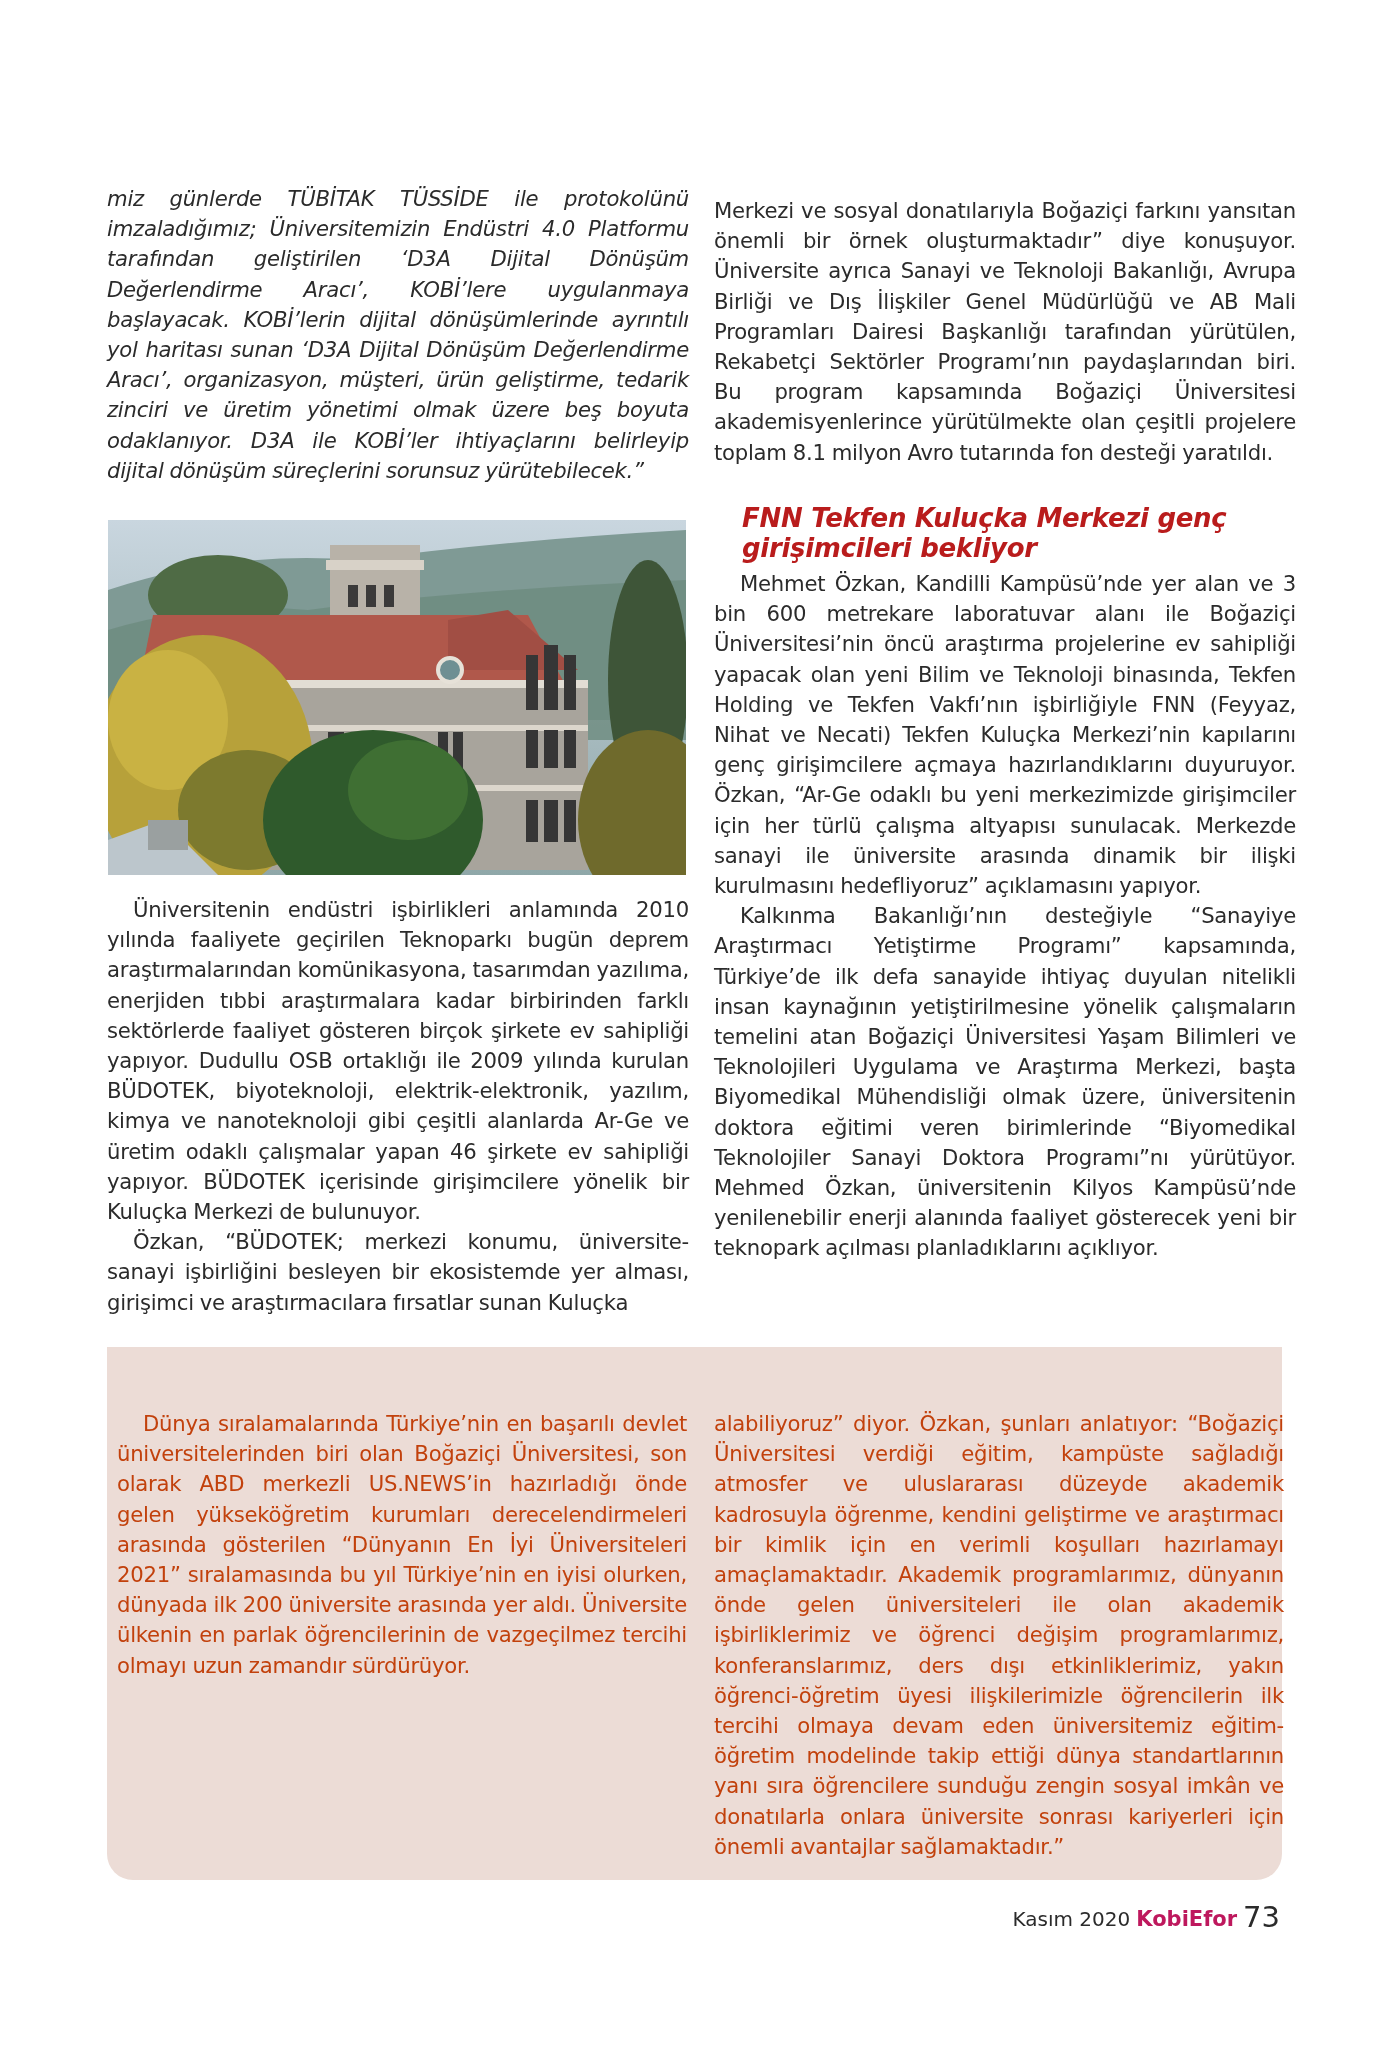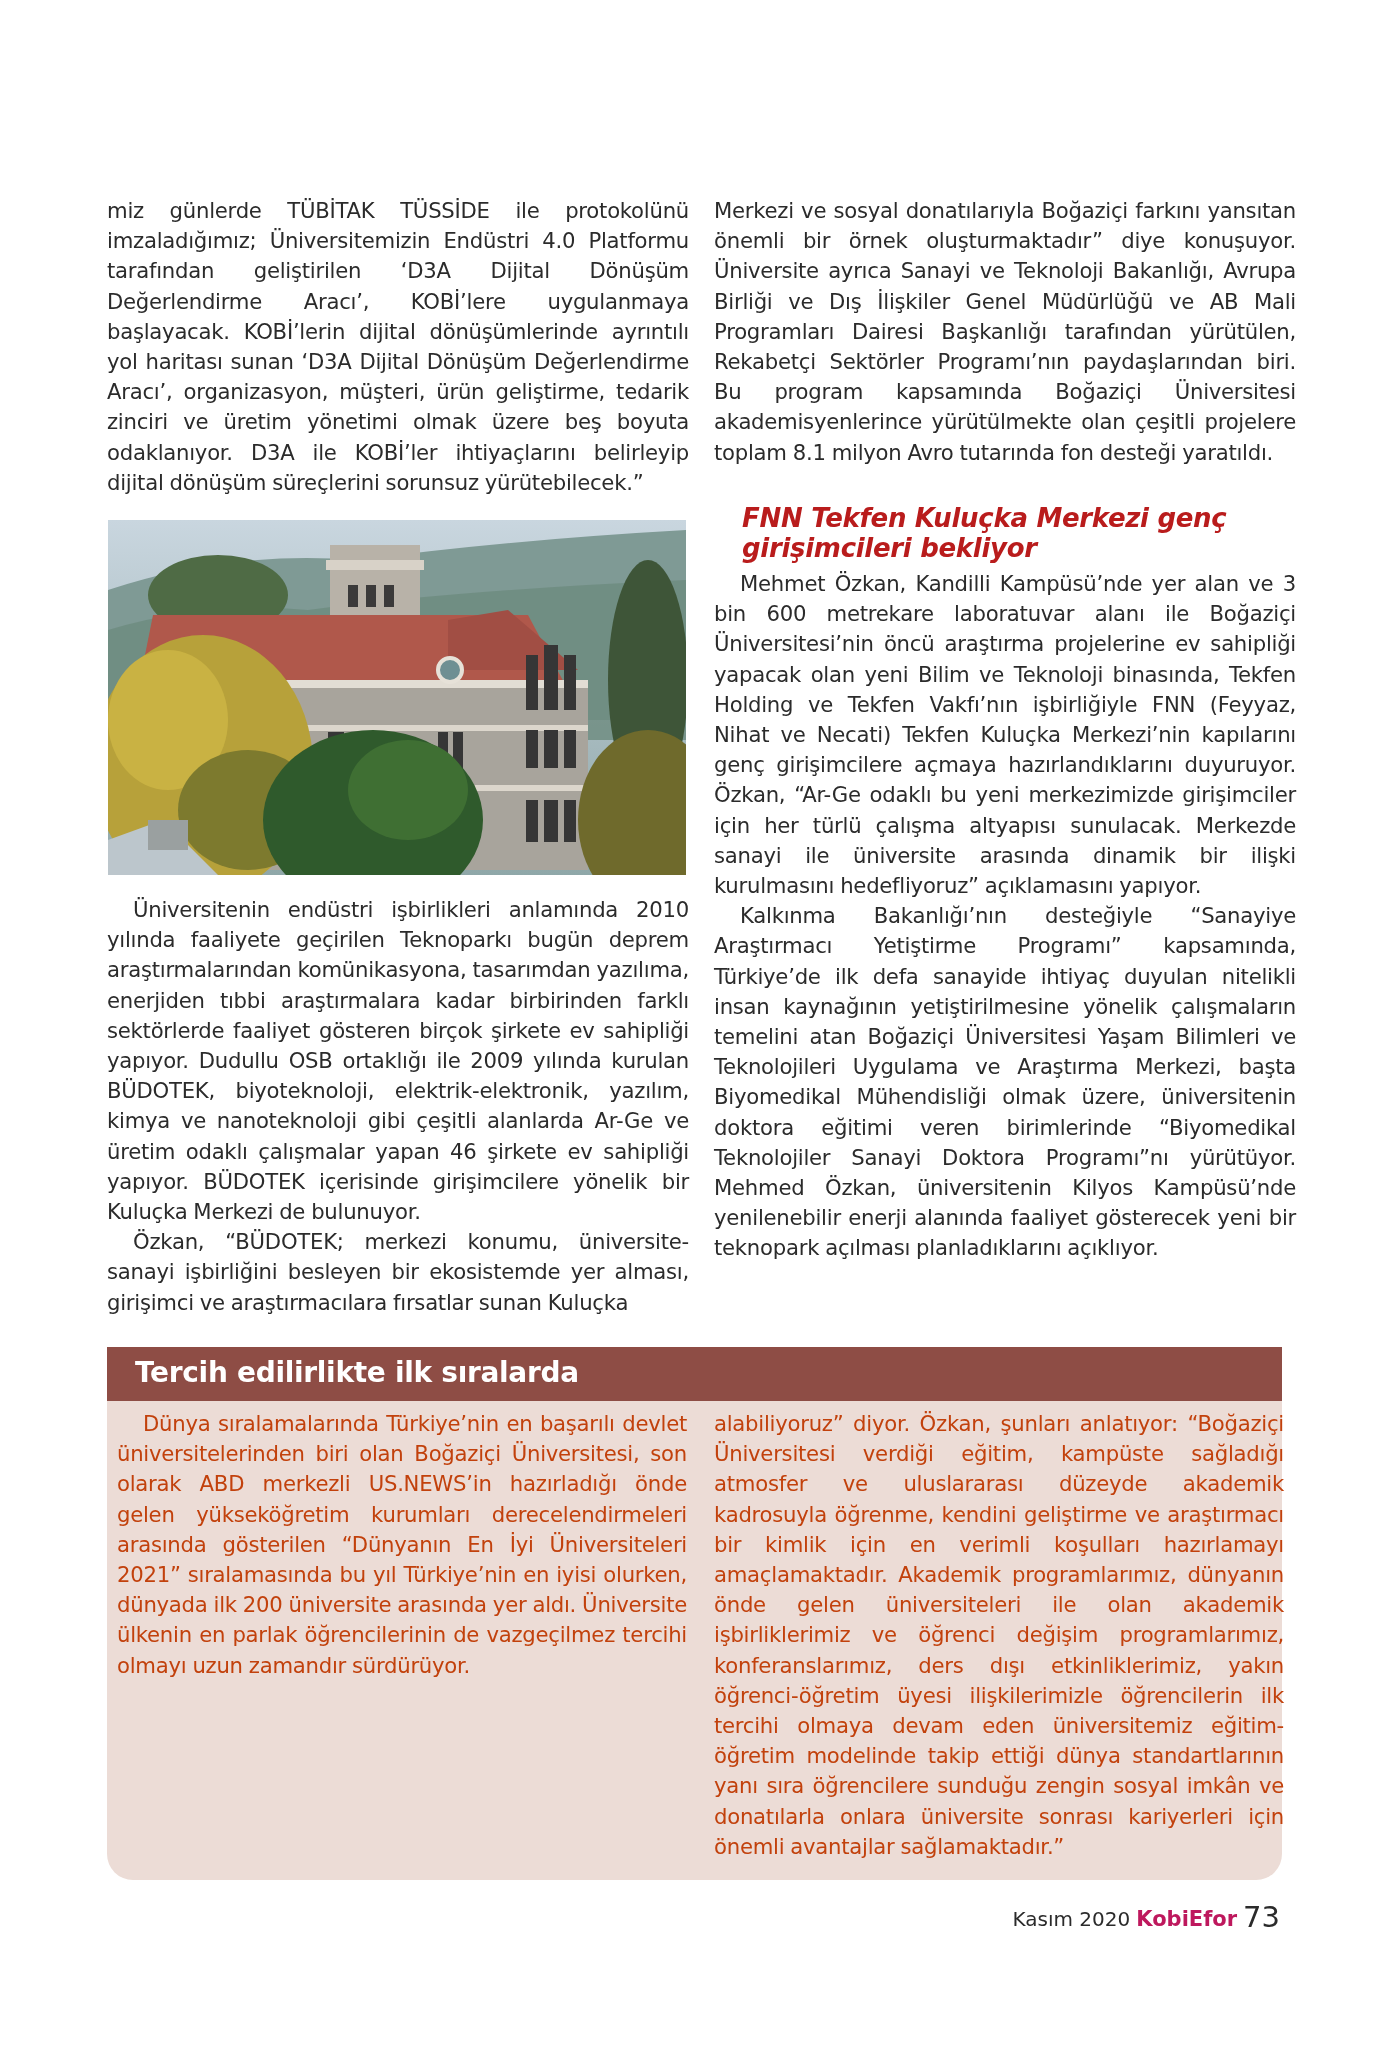--- a/index.html
+++ b/index.html
@@ -2,21 +2,21 @@
 <html><head>
 <meta charset="utf-8">
 <style>
   html, body { margin: 0; padding: 0; background: #ffffff; }
   body { width: 1390px; height: 2048px; position: relative; overflow: hidden;
          font-family: "DejaVu Sans", sans-serif; color: #2b2b2b; }
   .col { position: absolute; width: 582px; font-size: 21.2px; line-height: 30.2px;
          text-align: justify; letter-spacing: -0.25px; word-spacing: -0.5px; }
   .col p { margin: 0; }
   .indent { text-indent: 26px; }
-  #col-left-top { left: 107px; top: 196px; }
+  #col-left-top { left: 107px; top: 184px; font-style: italic; }
   #col-right-top { left: 714px; top: 196px; }
   #col-left-bottom { left: 107px; top: 895px; }
   #subheading { position: absolute; left: 742px; top: 503px; width: 560px;
     font-family: "DejaVu Sans", sans-serif; font-weight: bold; font-size: 26px;
     line-height: 30px; color: #b91c1c; letter-spacing: -0.3px; font-style: italic; }
   #col-right-mid { left: 714px; top: 569px; }
   .photo { position: absolute; left: 108px; top: 520px; width: 578px; height: 355px; overflow: hidden; }
   .photo svg { display: block; }
   .box { position: absolute; left: 107px; top: 1347px; width: 1175px; height: 533px;
          background: #ecdcd6; border-bottom-left-radius: 26px; border-bottom-right-radius: 26px; }
@@ -99,23 +99,20 @@
 </div>
 
 <h2 id="subheading" style="margin:0;">FNN Tekfen Kuluçka Merkezi genç girişimcileri bekliyor</h2>
 
 <div class="col" id="col-right-mid">
   <p class="indent">Mehmet Özkan, Kandilli Kampüsü’nde yer alan ve 3 bin 600 metrekare laboratuvar alanı ile Boğaziçi Üniversitesi’nin öncü araştırma projelerine ev sahipliği yapacak olan yeni Bilim ve Teknoloji binasında, Tekfen Holding ve Tekfen Vakfı’nın işbirliğiyle FNN (Feyyaz, Nihat ve Necati) Tekfen Kuluçka Merkezi’nin kapılarını genç girişimcilere açmaya hazırlandıklarını duyuruyor. Özkan, “Ar-Ge odaklı bu yeni merkezimizde girişimciler için her türlü çalışma altyapısı sunulacak. Merkezde sanayi ile üniversite arasında dinamik bir ilişki kurulmasını hedefliyoruz” açıklamasını yapıyor.</p>
   <p class="indent">Kalkınma Bakanlığı’nın desteğiyle “Sanayiye Araştırmacı Yetiştirme Programı” kapsamında, Türkiye’de ilk defa sanayide ihtiyaç duyulan nitelikli insan kaynağının yetiştirilmesine yönelik çalışmaların temelini atan Boğaziçi Üniversitesi Yaşam Bilimleri ve Teknolojileri Uygulama ve Araştırma Merkezi, başta Biyomedikal Mühendisliği olmak üzere, üniversitenin doktora eğitimi veren birimlerinde “Biyomedikal Teknolojiler Sanayi Doktora Programı”nı yürütüyor. Mehmed Özkan, üniversitenin Kilyos Kampüsü’nde yenilenebilir enerji alanında faaliyet gösterecek yeni bir teknopark açılması planladıklarını açıklıyor.</p>
 </div>
 
 <div class="box">
-  <div class="box-header">
-    <div class="box-title">Tercih edilirlikte ilk sıralarda</div>
-  </div>
   <div class="box-col" id="box-col-left">
     <p class="indent">Dünya sıralamalarında Türkiye’nin en başarılı devlet üniversitelerinden biri olan Boğaziçi Üniversitesi, son olarak ABD merkezli US.NEWS’in hazırladığı önde gelen yükseköğretim kurumları derecelendirmeleri arasında gösterilen “Dünyanın En İyi Üniversiteleri 2021” sıralamasında bu yıl Türkiye’nin en iyisi olurken, dünyada ilk 200 üniversite arasında yer aldı. Üniversite ülkenin en parlak öğrencilerinin de vazgeçilmez tercihi olmayı uzun zamandır sürdürüyor.</p>
   </div>
   <div class="box-col" id="box-col-right">
     <p>alabiliyoruz” diyor. Özkan, şunları anlatıyor: “Boğaziçi Üniversitesi verdiği eğitim, kampüste sağladığı atmosfer ve uluslararası düzeyde akademik kadrosuyla öğrenme, kendini geliştirme ve araştırmacı bir kimlik için en verimli koşulları hazırlamayı amaçlamaktadır. Akademik programlarımız, dünyanın önde gelen üniversiteleri ile olan akademik işbirliklerimiz ve öğrenci değişim programlarımız, konferanslarımız, ders dışı etkinliklerimiz, yakın öğrenci-öğretim üyesi ilişkilerimizle öğrencilerin ilk tercihi olmaya devam eden üniversitemiz eğitim-öğretim modelinde takip ettiği dünya standartlarının yanı sıra öğrencilere sunduğu zengin sosyal imkân ve donatılarla onlara üniversite sonrası kariyerleri için önemli avantajlar sağlamaktadır.”</p>
   </div>
 </div>
 
 <div class="footer">
   <span class="month">Kasım 2020</span><span class="brand">KobiEfor</span><span class="page">73</span>

